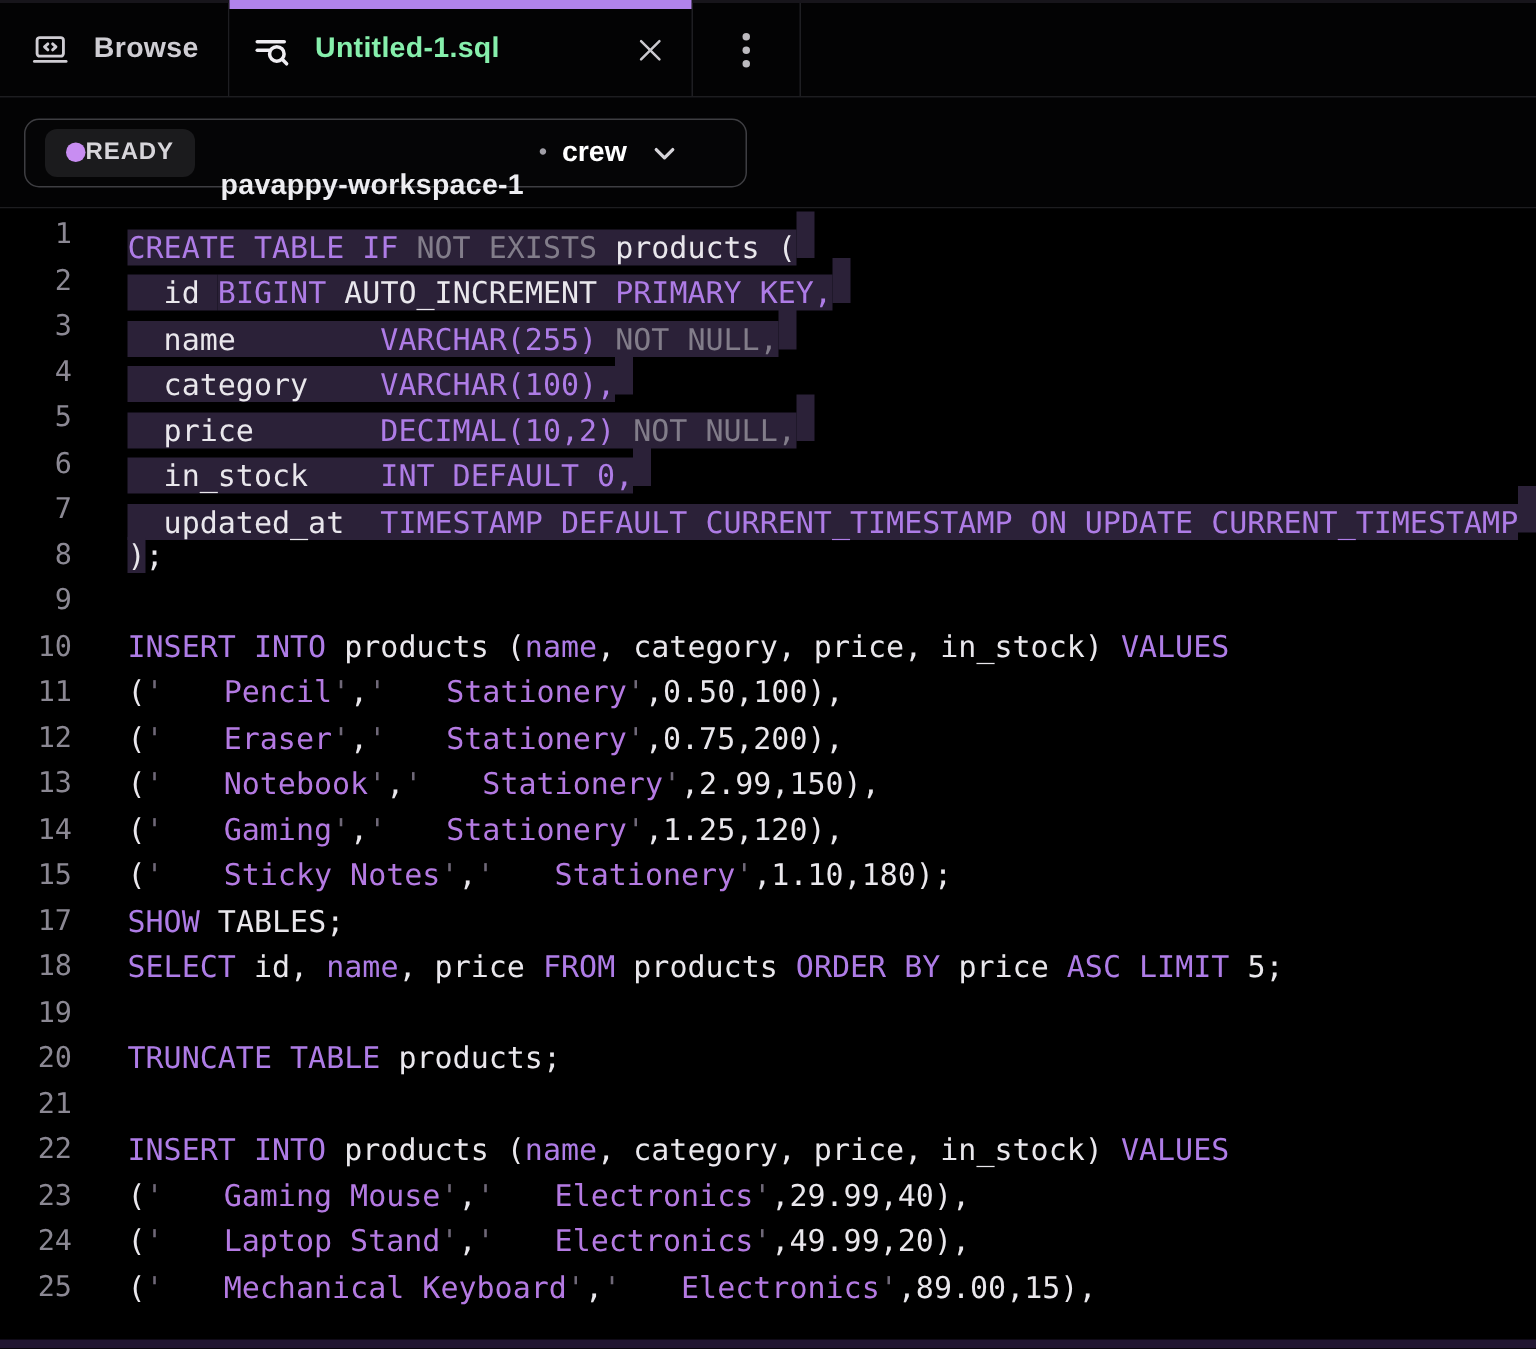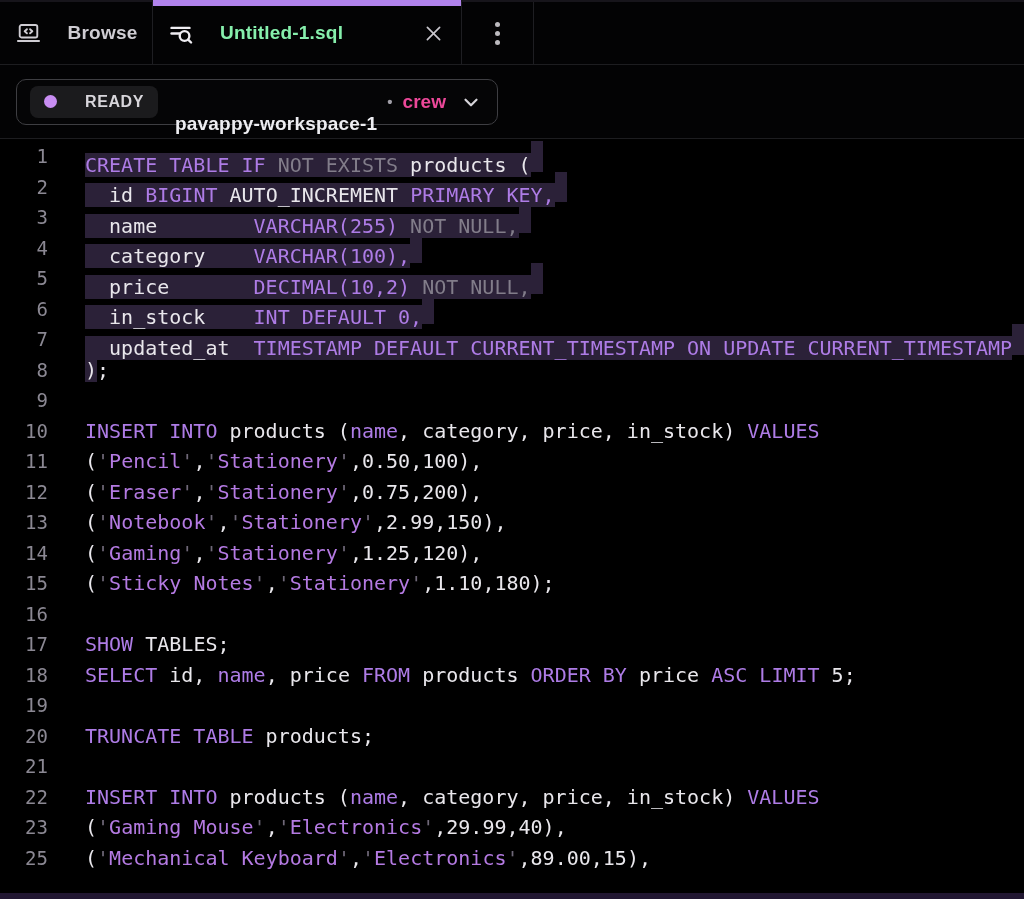--- a/index.html
+++ b/index.html
@@ -2,59 +2,59 @@
 <html style="--accent-purple: #b183ec; --keyword: #ae7ce6; --string: #b47ae2; --muted: #827d8a; --text: #e9e7ec; --quote: #6f6878; --line-number: #8b8893; --selection-bg: #2b2138; --status-dot: #c88df2; --bottom-strip: #211631;"><head>
 <meta charset="utf-8">
 <style>
   html,body{margin:0;padding:0;background:#000;}
   body{width:1024px;height:899px;overflow:hidden;position:relative;
        font-family:"Liberation Sans",sans-serif;-webkit-font-smoothing:antialiased;}
 
   
   .tabbar{height:62px;background:#030304;border-top:2px solid #17151b;
           border-bottom:1px solid #1d1d20;display:flex;align-items:stretch;position:relative;}
-  .tab{display:flex;align-items:center;justify-content:center;gap:26px;
+  .tab{display:flex;align-items:center;justify-content:center;gap:16px;
        position:relative;cursor:pointer;background:#030304;}
   .tab-browse{width:152px;border-right:1px solid #1e1e22;}
   .tab-active{width:280px;border-right:1px solid #1e1e22;padding:0 14px;justify-content:flex-start;}
   .tab-active .accent{position:absolute;top:-2px;left:0;right:0;height:6px;background:var(--accent-purple);}
   .tab-label{color:#cfcdd3;font-size:19px;font-weight:600;letter-spacing:.2px;}
   .tab-active .tab-label{color:#86efac;}
   .tab-close{margin-left:auto;display:flex;align-items:center;justify-content:center;
              width:28px;height:28px;border-radius:5px;}
   .kebab-cell{width:71px;border-right:1px solid #1e1e22;display:flex;flex-direction:column;
               align-items:center;justify-content:center;gap:4px;cursor:pointer;}
   .kebab-cell i{width:5px;height:5px;border-radius:50%;background:#bcbabf;display:block;}
   .icon{display:flex;align-items:center;justify-content:center;}
 
   
   .statusbar{height:73px;background:#030304;border-bottom:1px solid #1d1d20;
              display:flex;align-items:center;}
   .conn-box{margin-left:16px;height:46px;width:482px;border:1.5px solid #3e3e42;border-radius:10px;
             display:flex;align-items:center;box-sizing:border-box;cursor:pointer;background:#050506;}
   .ready-pill{margin-left:13px;height:32px;padding:0 14px;border-radius:8px;background:#1b1b1d;
-              display:flex;align-items:center;gap:28px;}
+              display:flex;align-items:center;gap:0;}
   .ready-dot{width:13px;height:13px;border-radius:50%;background:var(--status-dot);}
   .ready-label{color:#d8d6db;font-size:16px;font-weight:700;letter-spacing:.6px;}
   .ws-label{margin-left:17px;color:#ededf1;font-size:19px;font-weight:700;letter-spacing:.2px;margin-top:44px;}
   .ws-sep{margin:0 10px;color:#a09ea6;font-size:15px;font-weight:700;}
-  .conn-label{color:#ec4899;font-size:19px;font-weight:700;}
+  .conn-label{color:#ffffff;font-size:19px;font-weight:700;}
   .conn-chevron{margin-left:14px;display:flex;align-items:center;}
 
   
   .editor{position:relative;height:763px;background:#000;overflow:hidden;padding-top:2px;cursor:text;}
   .code-line{display:flex;height:30.5px;line-height:30.5px;white-space:pre;
              font-family:"DejaVu Sans Mono",monospace;font-size:20px;}
   .ln{flex:0 0 48px;text-align:right;color:var(--line-number);font-size:19px;
       user-select:none;}
   .lc{padding-left:37px;white-space:pre;}
   .tok-kw{color:var(--keyword);}
   .tok-txt{color:var(--text);}
   .tok-mut{color:var(--muted);}
-  .tok-str{color:var(--string);}
+  .tok-str{color:var(--string);margin-left:40px;}
   .tok-q{color:var(--quote);}
   .sel{background:var(--selection-bg);}
   .nlpad{display:inline-block;width:12px;height:100%;}
 
   .bottom-strip{position:absolute;left:0;bottom:0;width:1024px;height:6px;
                 background:var(--bottom-strip);}
 </style>
 </head>
 <body>
 
@@ -123,24 +123,24 @@
     <div class="code-line"><span class="ln">6</span><span class="lc"><span class="tok-txt sel">  in_stock    </span><span class="tok-kw sel">INT DEFAULT 0,</span><span class="sel nlpad"></span></span></div>
     <div class="code-line"><span class="ln">7</span><span class="lc"><span class="tok-txt sel">  updated_at  </span><span class="tok-kw sel">TIMESTAMP DEFAULT CURRENT_TIMESTAMP ON UPDATE CURRENT_TIMESTAMP</span><span class="sel nlpad"></span></span></div>
     <div class="code-line"><span class="ln">8</span><span class="lc"><span class="tok-txt sel">)</span><span class="tok-txt">;</span></span></div>
     <div class="code-line"><span class="ln">9</span><span class="lc"></span></div>
     <div class="code-line"><span class="ln">10</span><span class="lc"><span class="tok-kw">INSERT INTO</span><span class="tok-txt"> products (</span><span class="tok-kw">name</span><span class="tok-txt">, category, price, in_stock) </span><span class="tok-kw">VALUES</span></span></div>
     <div class="code-line"><span class="ln">11</span><span class="lc"><span class="tok-txt">(</span><span class="tok-q">'</span><span class="tok-str">Pencil</span><span class="tok-q">'</span><span class="tok-txt">,</span><span class="tok-q">'</span><span class="tok-str">Stationery</span><span class="tok-q">'</span><span class="tok-txt">,0.50,100),</span></span></div>
     <div class="code-line"><span class="ln">12</span><span class="lc"><span class="tok-txt">(</span><span class="tok-q">'</span><span class="tok-str">Eraser</span><span class="tok-q">'</span><span class="tok-txt">,</span><span class="tok-q">'</span><span class="tok-str">Stationery</span><span class="tok-q">'</span><span class="tok-txt">,0.75,200),</span></span></div>
     <div class="code-line"><span class="ln">13</span><span class="lc"><span class="tok-txt">(</span><span class="tok-q">'</span><span class="tok-str">Notebook</span><span class="tok-q">'</span><span class="tok-txt">,</span><span class="tok-q">'</span><span class="tok-str">Stationery</span><span class="tok-q">'</span><span class="tok-txt">,2.99,150),</span></span></div>
     <div class="code-line"><span class="ln">14</span><span class="lc"><span class="tok-txt">(</span><span class="tok-q">'</span><span class="tok-str">Gaming</span><span class="tok-q">'</span><span class="tok-txt">,</span><span class="tok-q">'</span><span class="tok-str">Stationery</span><span class="tok-q">'</span><span class="tok-txt">,1.25,120),</span></span></div>
     <div class="code-line"><span class="ln">15</span><span class="lc"><span class="tok-txt">(</span><span class="tok-q">'</span><span class="tok-str">Sticky Notes</span><span class="tok-q">'</span><span class="tok-txt">,</span><span class="tok-q">'</span><span class="tok-str">Stationery</span><span class="tok-q">'</span><span class="tok-txt">,1.10,180);</span></span></div>
-    <div class="code-line"><span class="ln">16</span><span class="lc"></span></div>
     <div class="code-line"><span class="ln">17</span><span class="lc"><span class="tok-kw">SHOW</span><span class="tok-txt"> TABLES;</span></span></div>
     <div class="code-line"><span class="ln">18</span><span class="lc"><span class="tok-kw">SELECT</span><span class="tok-txt"> id, </span><span class="tok-kw">name</span><span class="tok-txt">, price </span><span class="tok-kw">FROM</span><span class="tok-txt"> products </span><span class="tok-kw">ORDER BY</span><span class="tok-txt"> price </span><span class="tok-kw">ASC LIMIT</span><span class="tok-txt"> 5;</span></span></div>
     <div class="code-line"><span class="ln">19</span><span class="lc"></span></div>
     <div class="code-line"><span class="ln">20</span><span class="lc"><span class="tok-kw">TRUNCATE TABLE</span><span class="tok-txt"> products;</span></span></div>
     <div class="code-line"><span class="ln">21</span><span class="lc"></span></div>
     <div class="code-line"><span class="ln">22</span><span class="lc"><span class="tok-kw">INSERT INTO</span><span class="tok-txt"> products (</span><span class="tok-kw">name</span><span class="tok-txt">, category, price, in_stock) </span><span class="tok-kw">VALUES</span></span></div>
     <div class="code-line"><span class="ln">23</span><span class="lc"><span class="tok-txt">(</span><span class="tok-q">'</span><span class="tok-str">Gaming Mouse</span><span class="tok-q">'</span><span class="tok-txt">,</span><span class="tok-q">'</span><span class="tok-str">Electronics</span><span class="tok-q">'</span><span class="tok-txt">,29.99,40),</span></span></div>
+    <div class="code-line"><span class="ln">24</span><span class="lc"><span class="tok-txt">(</span><span class="tok-q">'</span><span class="tok-str">Laptop Stand</span><span class="tok-q">'</span><span class="tok-txt">,</span><span class="tok-q">'</span><span class="tok-str">Electronics</span><span class="tok-q">'</span><span class="tok-txt">,49.99,20),</span></span></div>
     <div class="code-line"><span class="ln">25</span><span class="lc"><span class="tok-txt">(</span><span class="tok-q">'</span><span class="tok-str">Mechanical Keyboard</span><span class="tok-q">'</span><span class="tok-txt">,</span><span class="tok-q">'</span><span class="tok-str">Electronics</span><span class="tok-q">'</span><span class="tok-txt">,89.00,15),</span></span></div>
   </div>
 
 <div class="bottom-strip"></div>
 
 </body></html>

